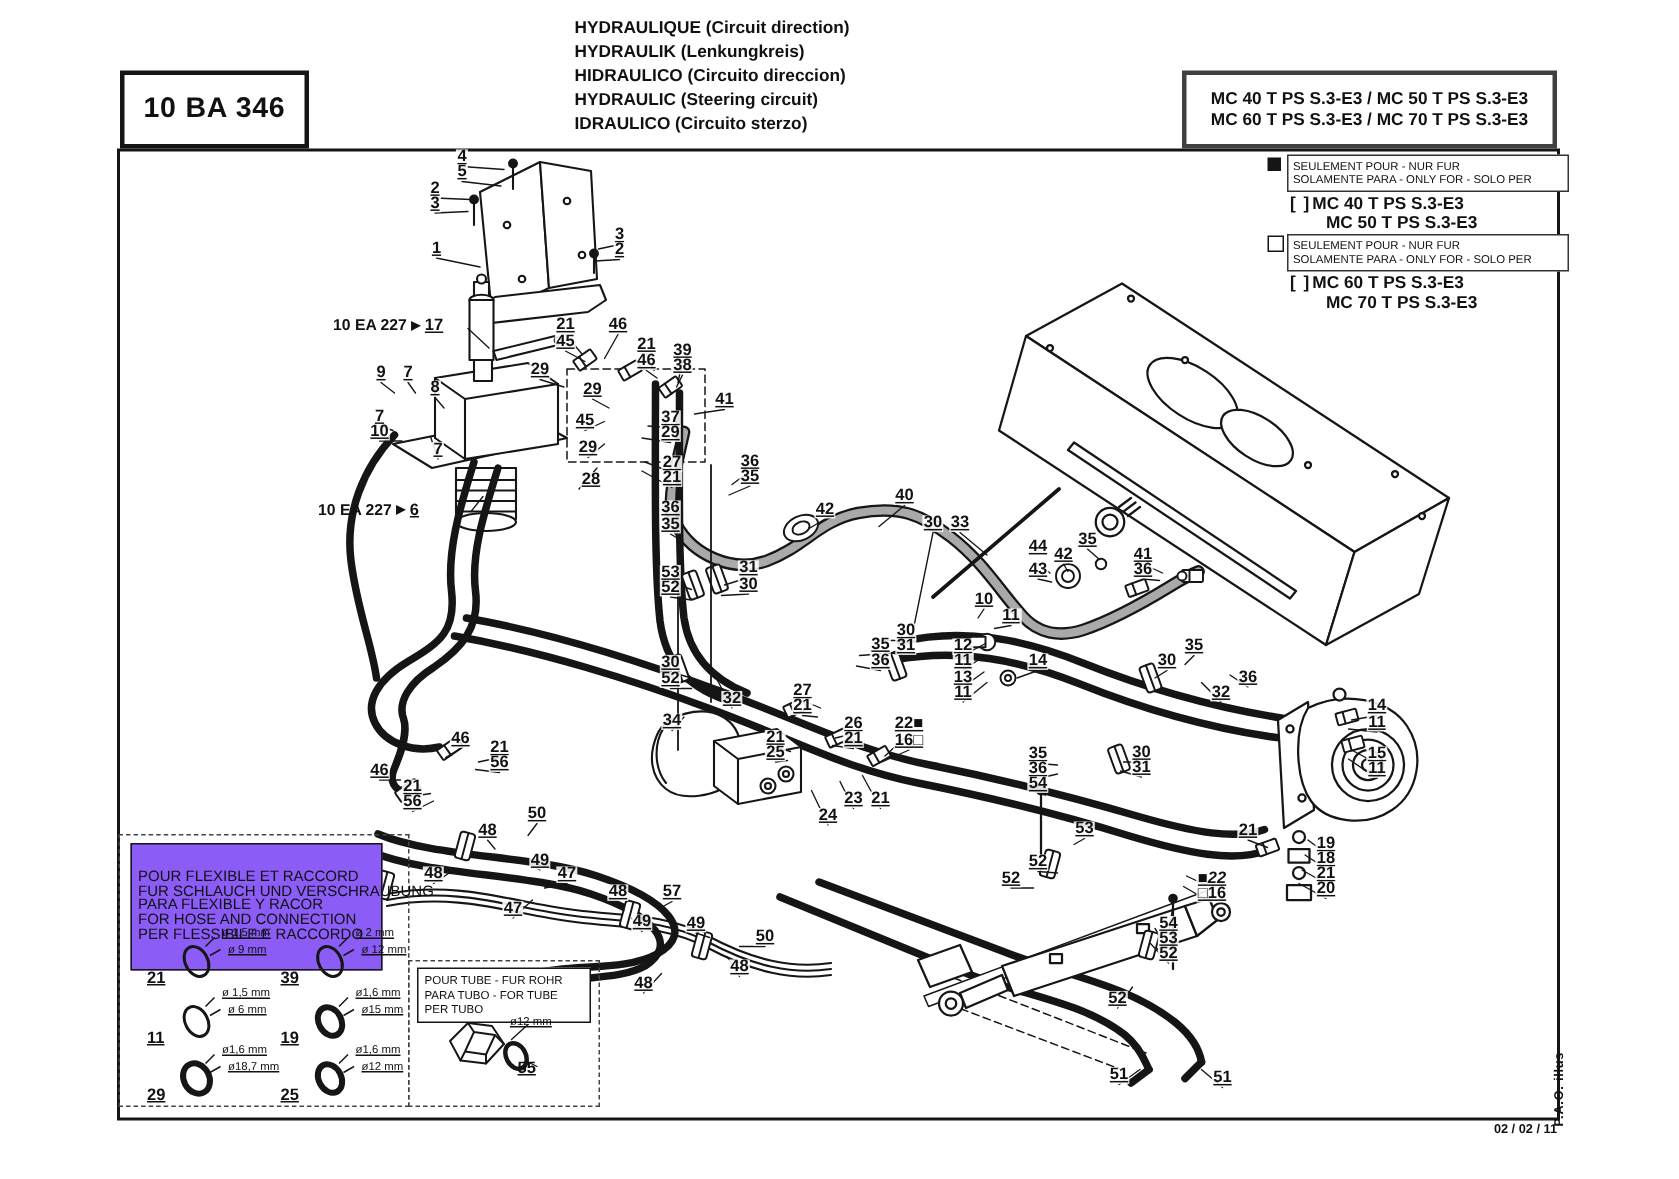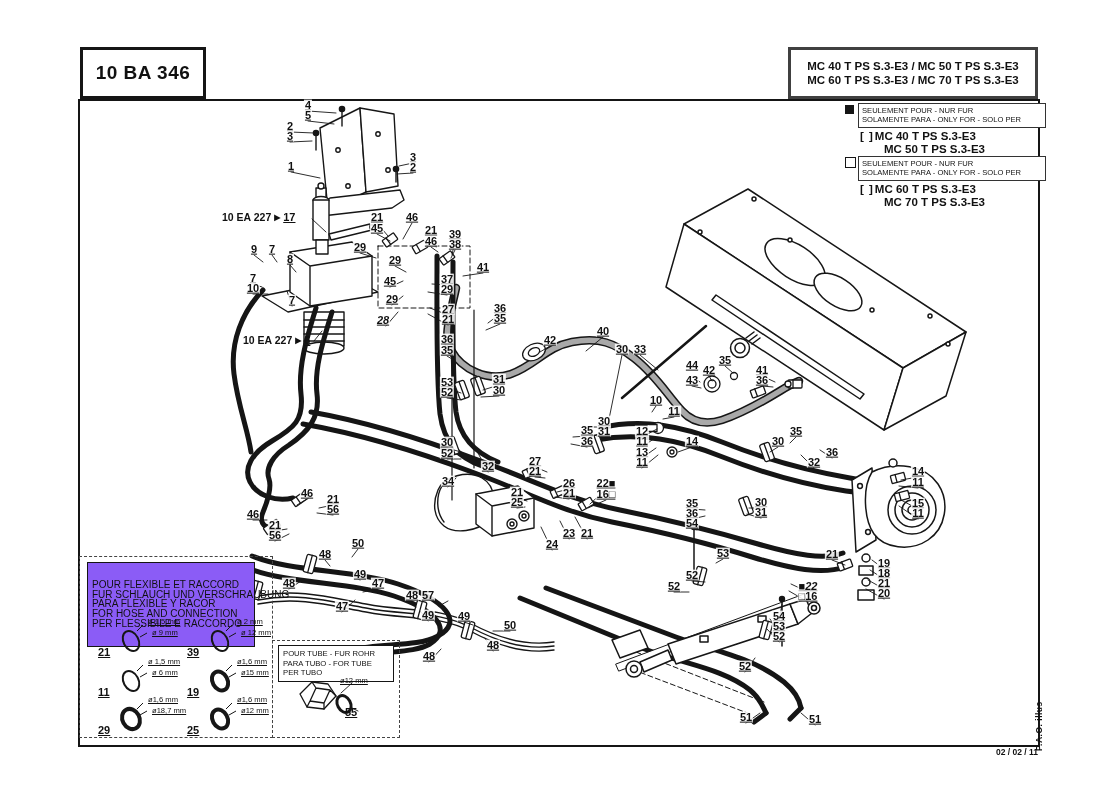--- a/index.html
+++ b/index.html
@@ -442,20 +442,27 @@
         <line x1="745" y1="672" x2="755" y2="658"></line>
         <line x1="746" y1="723" x2="760" y2="713"></line>
         <line x1="815" y1="725" x2="801" y2="713"></line>
       </g>
   </svg>
 
   <div class="frame"></div>
   <div class="codebox">
     <span>10 BA 346</span>
   </div>
+  <div class="titles">
+    <div>HYDRAULIQUE (Circuit direction)</div>
+    <div>HYDRAULIK (Lenkungkreis)</div>
+    <div>HIDRAULICO (Circuito direccion)</div>
+    <div>HYDRAULIC (Steering circuit)</div>
+    <div>IDRAULICO (Circuito sterzo)</div>
+  </div>
   <div class="mcbox">
     <div>MC 40 T PS S.3-E3 / MC 50 T PS S.3-E3</div>
     <div>MC 60 T PS S.3-E3 / MC 70 T PS S.3-E3</div>
   </div>
 
   <div class="sq filled" style="left:845px;top:105px"></div>
   <div class="onlybox" style="top:103px">
     <div>SEULEMENT POUR - NUR FUR</div>
     <div>SOLAMENTE PARA - ONLY FOR - SOLO PER</div>
   </div>
@@ -475,21 +482,21 @@
   </div>
   <div class="mcline" style="left:884px;top:196px">
     <span>MC 70 T PS S.3-E3</span>
   </div>
 
   <div class="reftag" style="left:222px;top:211px">
     <span>10 EA 227</span>
     <span class="tri">▶</span>
     <span class="num">17</span>
   </div>
-  <div class="reftag" style="left:243px;top:334px">
+  <div class="reftag" style="left:212px;top:334px">
     <span>10 EA 227</span>
     <span class="tri">▶</span>
     <span class="num">6</span>
   </div>
 
   <div class="dashbox" style="left:79px;top:556px;width:192px;height:180px"></div>
   <div class="hb-title">
     <div>POUR FLEXIBLE ET RACCORD</div>
     <div>FUR SCHLAUCH UND VERSCHRAUBUNG</div>
     <div>PARA FLEXIBLE Y RACOR</div>
@@ -586,21 +593,21 @@
       <span class="co" style="left: 431px; top: 242px;">46</span>
       <span class="co" style="left: 455px; top: 235px;">39</span>
       <span class="co" style="left: 455px; top: 245px;">38</span>
       <span class="co" style="left: 395px; top: 261px;">29</span>
       <span class="co" style="left: 390px; top: 282px;">45</span>
       <span class="co" style="left: 447px; top: 280px;">37</span>
       <span class="co" style="left: 447px; top: 290px;">29</span>
       <span class="co" style="left: 392px; top: 300px;">29</span>
       <span class="co" style="left: 448px; top: 310px;">27</span>
       <span class="co" style="left: 448px; top: 320px;">21</span>
-      <span class="co" style="left: 383px; top: 321px; font-style: italic;">28</span>
+      <span class="co" style="left: 394px; top: 321px;">28</span>
       <span class="co" style="left: 483px; top: 268px;">41</span>
       <span class="co" style="left: 500px; top: 309px;">36</span>
       <span class="co" style="left: 500px; top: 319px;">35</span>
       <span class="co" style="left: 447px; top: 340px;">36</span>
       <span class="co" style="left: 447px; top: 351px;">35</span>
       <span class="co" style="left: 550px; top: 341px;">42</span>
       <span class="co" style="left: 603px; top: 332px;">40</span>
       <span class="co" style="left: 622px; top: 350px;">30</span>
       <span class="co" style="left: 640px; top: 350px;">33</span>
       <span class="co" style="left: 447px; top: 383px;">53</span>
@@ -649,21 +656,21 @@
       <span class="co" style="left: 253px; top: 515px;">46</span>
       <span class="co" style="left: 275px; top: 526px;">21</span>
       <span class="co" style="left: 275px; top: 536px;">56</span>
       <span class="co" style="left: 325px; top: 555px;">48</span>
       <span class="co" style="left: 358px; top: 544px;">50</span>
       <span class="co" style="left: 360px; top: 575px;">49</span>
       <span class="co" style="left: 289px; top: 584px;">48</span>
       <span class="co" style="left: 378px; top: 584px;">47</span>
       <span class="co" style="left: 342px; top: 607px;">47</span>
       <span class="co" style="left: 412px; top: 596px;">48</span>
-      <span class="co" style="left: 428px; top: 596px;">57</span>
+      <span class="co" style="left: 448px; top: 596px;">57</span>
       <span class="co" style="left: 428px; top: 616px;">49</span>
       <span class="co" style="left: 464px; top: 617px;">49</span>
       <span class="co" style="left: 510px; top: 626px;">50</span>
       <span class="co" style="left: 493px; top: 646px;">48</span>
       <span class="co" style="left: 429px; top: 657px;">48</span>
       <span class="co" style="left: 918px; top: 472px;">14</span>
       <span class="co" style="left: 918px; top: 483px;">11</span>
       <span class="co" style="left: 918px; top: 504px;">15</span>
       <span class="co" style="left: 918px; top: 514px;">11</span>
       <span class="co" style="left: 832px; top: 555px;">21</span>

